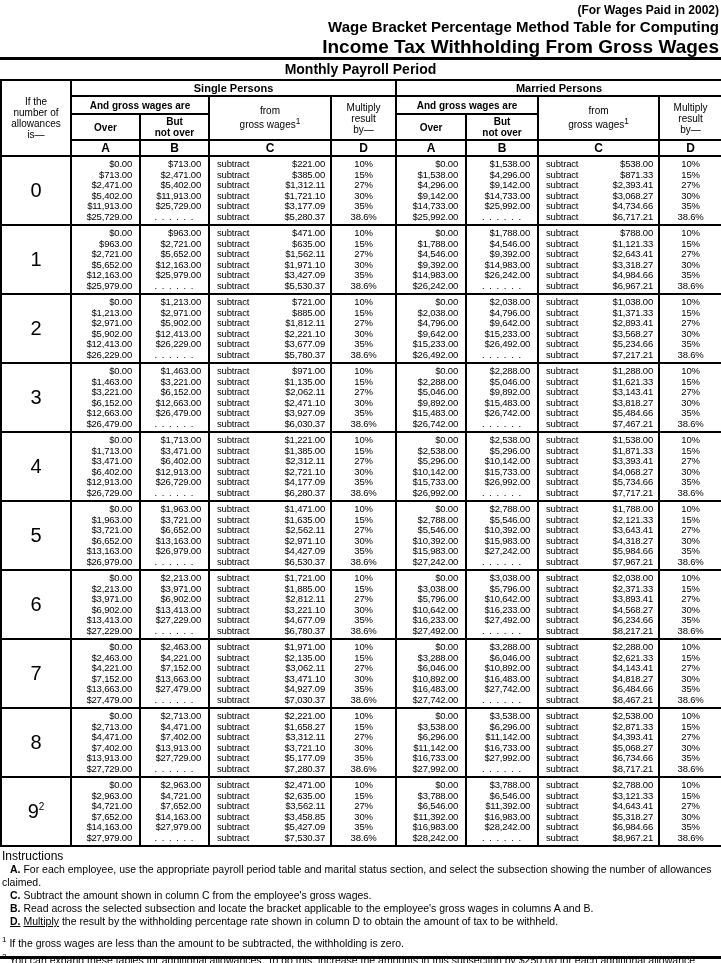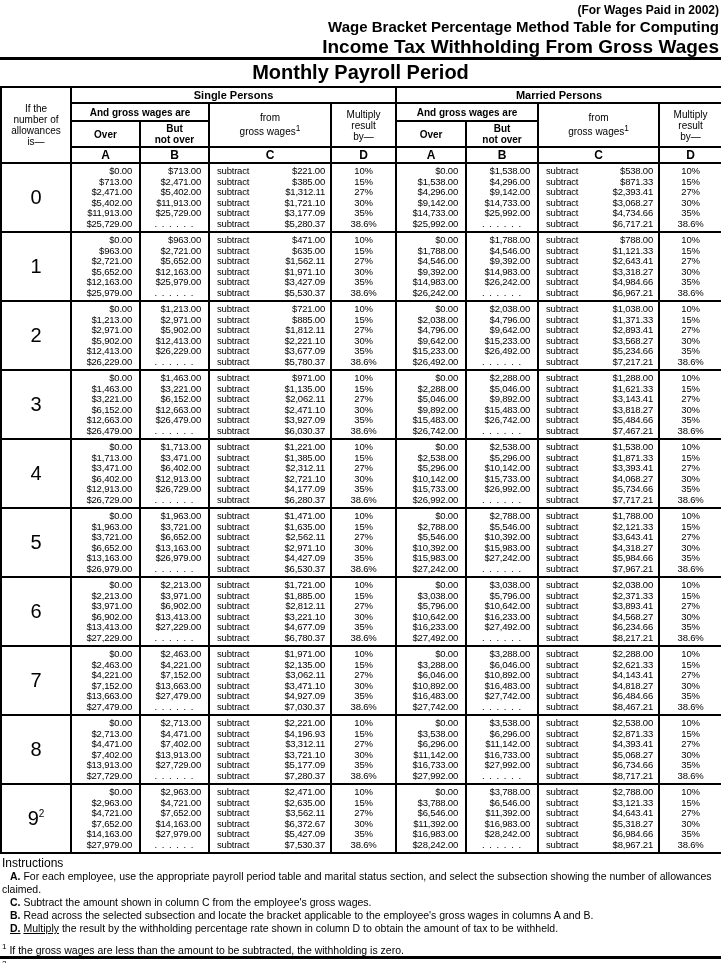--- a/index.html
+++ b/index.html
@@ -4,21 +4,21 @@
 <style>
   html,body{margin:0;padding:0;background:#fff;color:#000;}
   body{width:721px;height:963px;font-family:"Liberation Sans",sans-serif;-webkit-font-smoothing:none;}
   .page{position:relative;width:721px;height:963px;overflow:hidden;}
 
   
   .hdr{ text-align:right; padding:4px 2px 0 0;}
   .paid-note{font-size:12px;font-weight:bold;line-height:13px;}
   .title1{font-size:15px;font-weight:bold;line-height:19px;}
   .title2{font-size:19px;font-weight:bold;line-height:21px;}
-  .period-strip{border-top:3px solid #000;text-align:center;font-size:20px;font-weight:bold;
+  .period-strip{border-top:3px solid #000;text-align:center;font-size:14px;font-weight:bold;
     padding:1px 0 2px 0;}
 
   
   table.main{border-collapse:collapse;table-layout:fixed;width:721px;}
   table.main th, table.main td{border:2px solid #000;padding:0;overflow:hidden;}
   th{font-weight:bold;border-radius:6px;}
   .allowhead{font-weight:normal;font-size:10px;line-height:11px;white-space:pre-line;text-align:center;vertical-align:middle;}
   .section{font-size:11px;text-align:center;height:14px;}
   .gw{font-size:10px;text-align:center;height:16px;}
   .fromgw,.mult{font-weight:normal;font-size:10px;line-height:11px;white-space:pre-line;text-align:center;vertical-align:middle;}
@@ -1089,21 +1089,21 @@
             </div>
           </td>
           <td class="vals">
             <div class="lines">
               <div class="line crow">
                 <span>subtract</span>
                 <span>$2,221.00</span>
               </div>
               <div class="line crow">
                 <span>subtract</span>
-                <span>$4,196.93</span>
+                <span>$1,658.27</span>
               </div>
               <div class="line crow">
                 <span>subtract</span>
                 <span>$3,312.11</span>
               </div>
               <div class="line crow">
                 <span>subtract</span>
                 <span>$3,721.10</span>
               </div>
               <div class="line crow">
@@ -1216,21 +1216,21 @@
               <div class="line crow">
                 <span>subtract</span>
                 <span>$2,635.00</span>
               </div>
               <div class="line crow">
                 <span>subtract</span>
                 <span>$3,562.11</span>
               </div>
               <div class="line crow">
                 <span>subtract</span>
-                <span>$6,372.67</span>
+                <span>$3,458.85</span>
               </div>
               <div class="line crow">
                 <span>subtract</span>
                 <span>$5,427.09</span>
               </div>
               <div class="line crow">
                 <span>subtract</span>
                 <span>$7,530.37</span>
               </div>
             </div>

